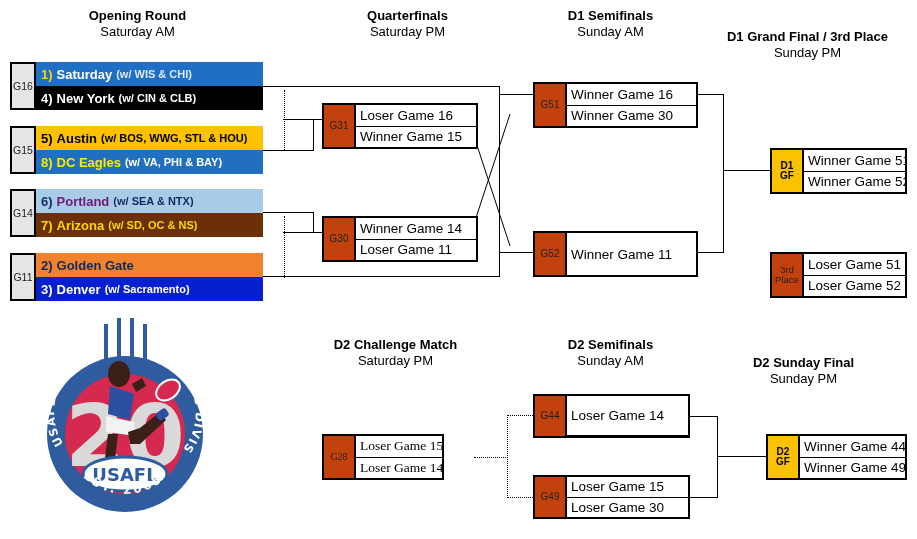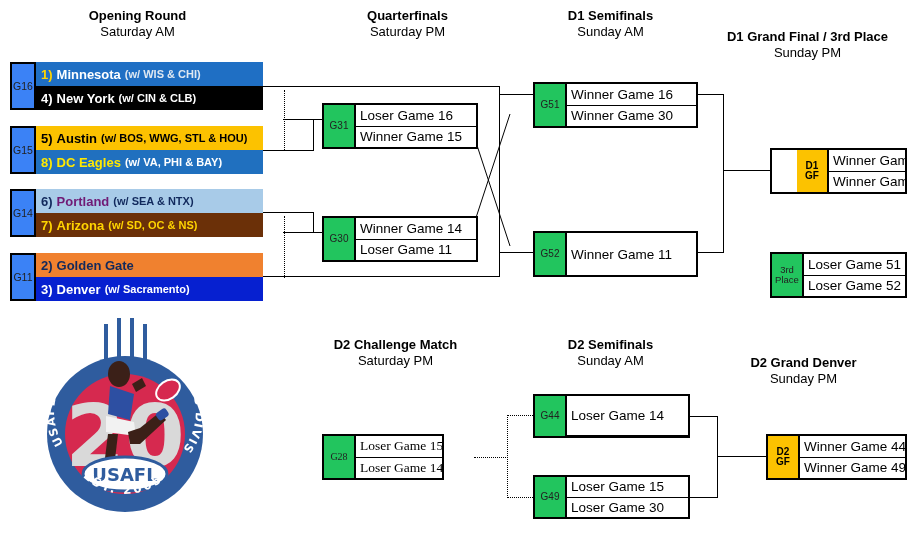--- a/index.html
+++ b/index.html
@@ -14,36 +14,36 @@
   .stage{position:absolute;left:0;top:0;width:917px;height:539px;}
 
   
   .hdr{position:absolute;text-align:center;line-height:1.25;}
   .hdr .h1{font-size:13px;font-weight:bold;color:#000;white-space:nowrap;}
   .hdr .h2{font-size:13px;font-weight:normal;color:#000;white-space:nowrap;}
 
   
   .box{position:absolute;border:2px solid #000;box-sizing:border-box;display:flex;background:#fff;}
   .box .tag{
-    width:30px;flex:none;background:#22c55e;border-right:2px solid #000;
+    width:30px;flex:none;background:#c2410c;border-right:2px solid #000;
     display:flex;flex-direction:column;align-items:center;justify-content:center;
     font-size:10px;color:#222;line-height:1.05;text-align:center;
   }
   .box .tag.gold{background:#fcc200;border-right:2px solid #000;font-weight:bold;color:#000;}
   .box .rows{flex:1;display:flex;flex-direction:column;min-width:0;}
   .box .rows .r{
     flex:1;display:flex;align-items:center;padding-left:4px;
     font-size:13.5px;color:#000;white-space:nowrap;overflow:hidden;
   }
   .box .rows .r.top{border-bottom:1px solid #000;}
 
   
   .seedbox{position:absolute;display:flex;box-sizing:border-box;}
   .seedbox .gtag{
-    width:26px;flex:none;background:#3b82f6;border:2px solid #000;
+    width:26px;flex:none;background:#e5e5e5;border:2px solid #000;
     display:flex;align-items:center;justify-content:center;
     font-size:10.5px;color:#222;box-sizing:border-box;
   }
   .seedbox .teams{flex:1;display:flex;flex-direction:column;min-width:0;}
   .seedbox .team{
     flex:1;display:flex;align-items:center;padding-left:5px;white-space:nowrap;
     font-size:13px;font-weight:bold;overflow:hidden;box-sizing:border-box;
   }
   .team .sub{font-weight:bold;font-size:11px;margin-left:4px;}
 
@@ -81,21 +81,21 @@
   </div>
   <div class="hdr" style="left:303px;top:337px;width:185px;">
     <div class="h1">D2 Challenge Match</div>
     <div class="h2">Saturday PM</div>
   </div>
   <div class="hdr" style="left:533px;top:337px;width:155px;">
     <div class="h1">D2 Semifinals</div>
     <div class="h2">Sunday AM</div>
   </div>
   <div class="hdr" style="left:726px;top:355px;width:155px;">
-    <div class="h1">D2 Grand Denver</div>
+    <div class="h1">D2 Sunday Final</div>
     <div class="h2">Sunday PM</div>
   </div>
 
   <div class="ln hln" style="left:262px;top:86px;width:238px;"></div>
 
   <div class="ln hln" style="left:262px;top:150px;width:52px;"></div>
   <div class="ln vln" style="left:313px;top:119px;height:32px;"></div>
   <div class="ln hln" style="left:283px;top:119px;width:40px;"></div>
 
   <div class="ln hln" style="left:262px;top:212px;width:52px;"></div>
@@ -131,21 +131,21 @@
   <div class="ln hln" style="left:690px;top:416px;width:28px;"></div>
   <div class="ln vln" style="left:717px;top:416px;height:82px;"></div>
   <div class="ln hln" style="left:690px;top:497px;width:28px;"></div>
   <div class="ln hln" style="left:717px;top:456px;width:50px;"></div>
 
   <div class="seedbox" style="left:10px;top:62px;width:253px;height:48px;">
     <div class="gtag">G16</div>
     <div class="teams">
       <div class="team" style="background:#1f6fc4;">
         <span style="color:#ffd400;">1)</span>
-        <span style="color:#ffffff;margin-left:4px;">Minnesota</span>
+        <span style="color:#ffffff;margin-left:4px;">Saturday</span>
         <span class="sub" style="color:#dfe8f2;">(w/ WIS &amp; CHI)</span>
       </div>
       <div class="team" style="background:#000000;">
         <span style="color:#ffffff;">4)</span>
         <span style="color:#ffffff;margin-left:4px;">New York</span>
         <span class="sub" style="color:#ffffff;text-align:right;">(w/ CIN &amp; CLB)</span>
       </div>
     </div>
   </div>
 
@@ -229,21 +229,21 @@
 
   <div class="box" style="left:533px;top:231px;width:165px;height:46px;">
     <div class="tag">
         <span>G52</span>
       </div>
     <div class="rows">
       <div class="r">Winner Game 11</div>
     </div>
   </div>
 
-  <div class="box" style="left:770px;top:148px;width:137px;height:46px;padding-left:25px;">
+  <div class="box" style="left:770px;top:148px;width:137px;height:46px;">
     <div class="tag gold">
       <span>D1</span>
       <span>GF</span>
     </div>
     <div class="rows">
       <div class="r top">Winner Game 51</div>
       <div class="r">Winner Game 52</div>
     </div>
   </div>
 

